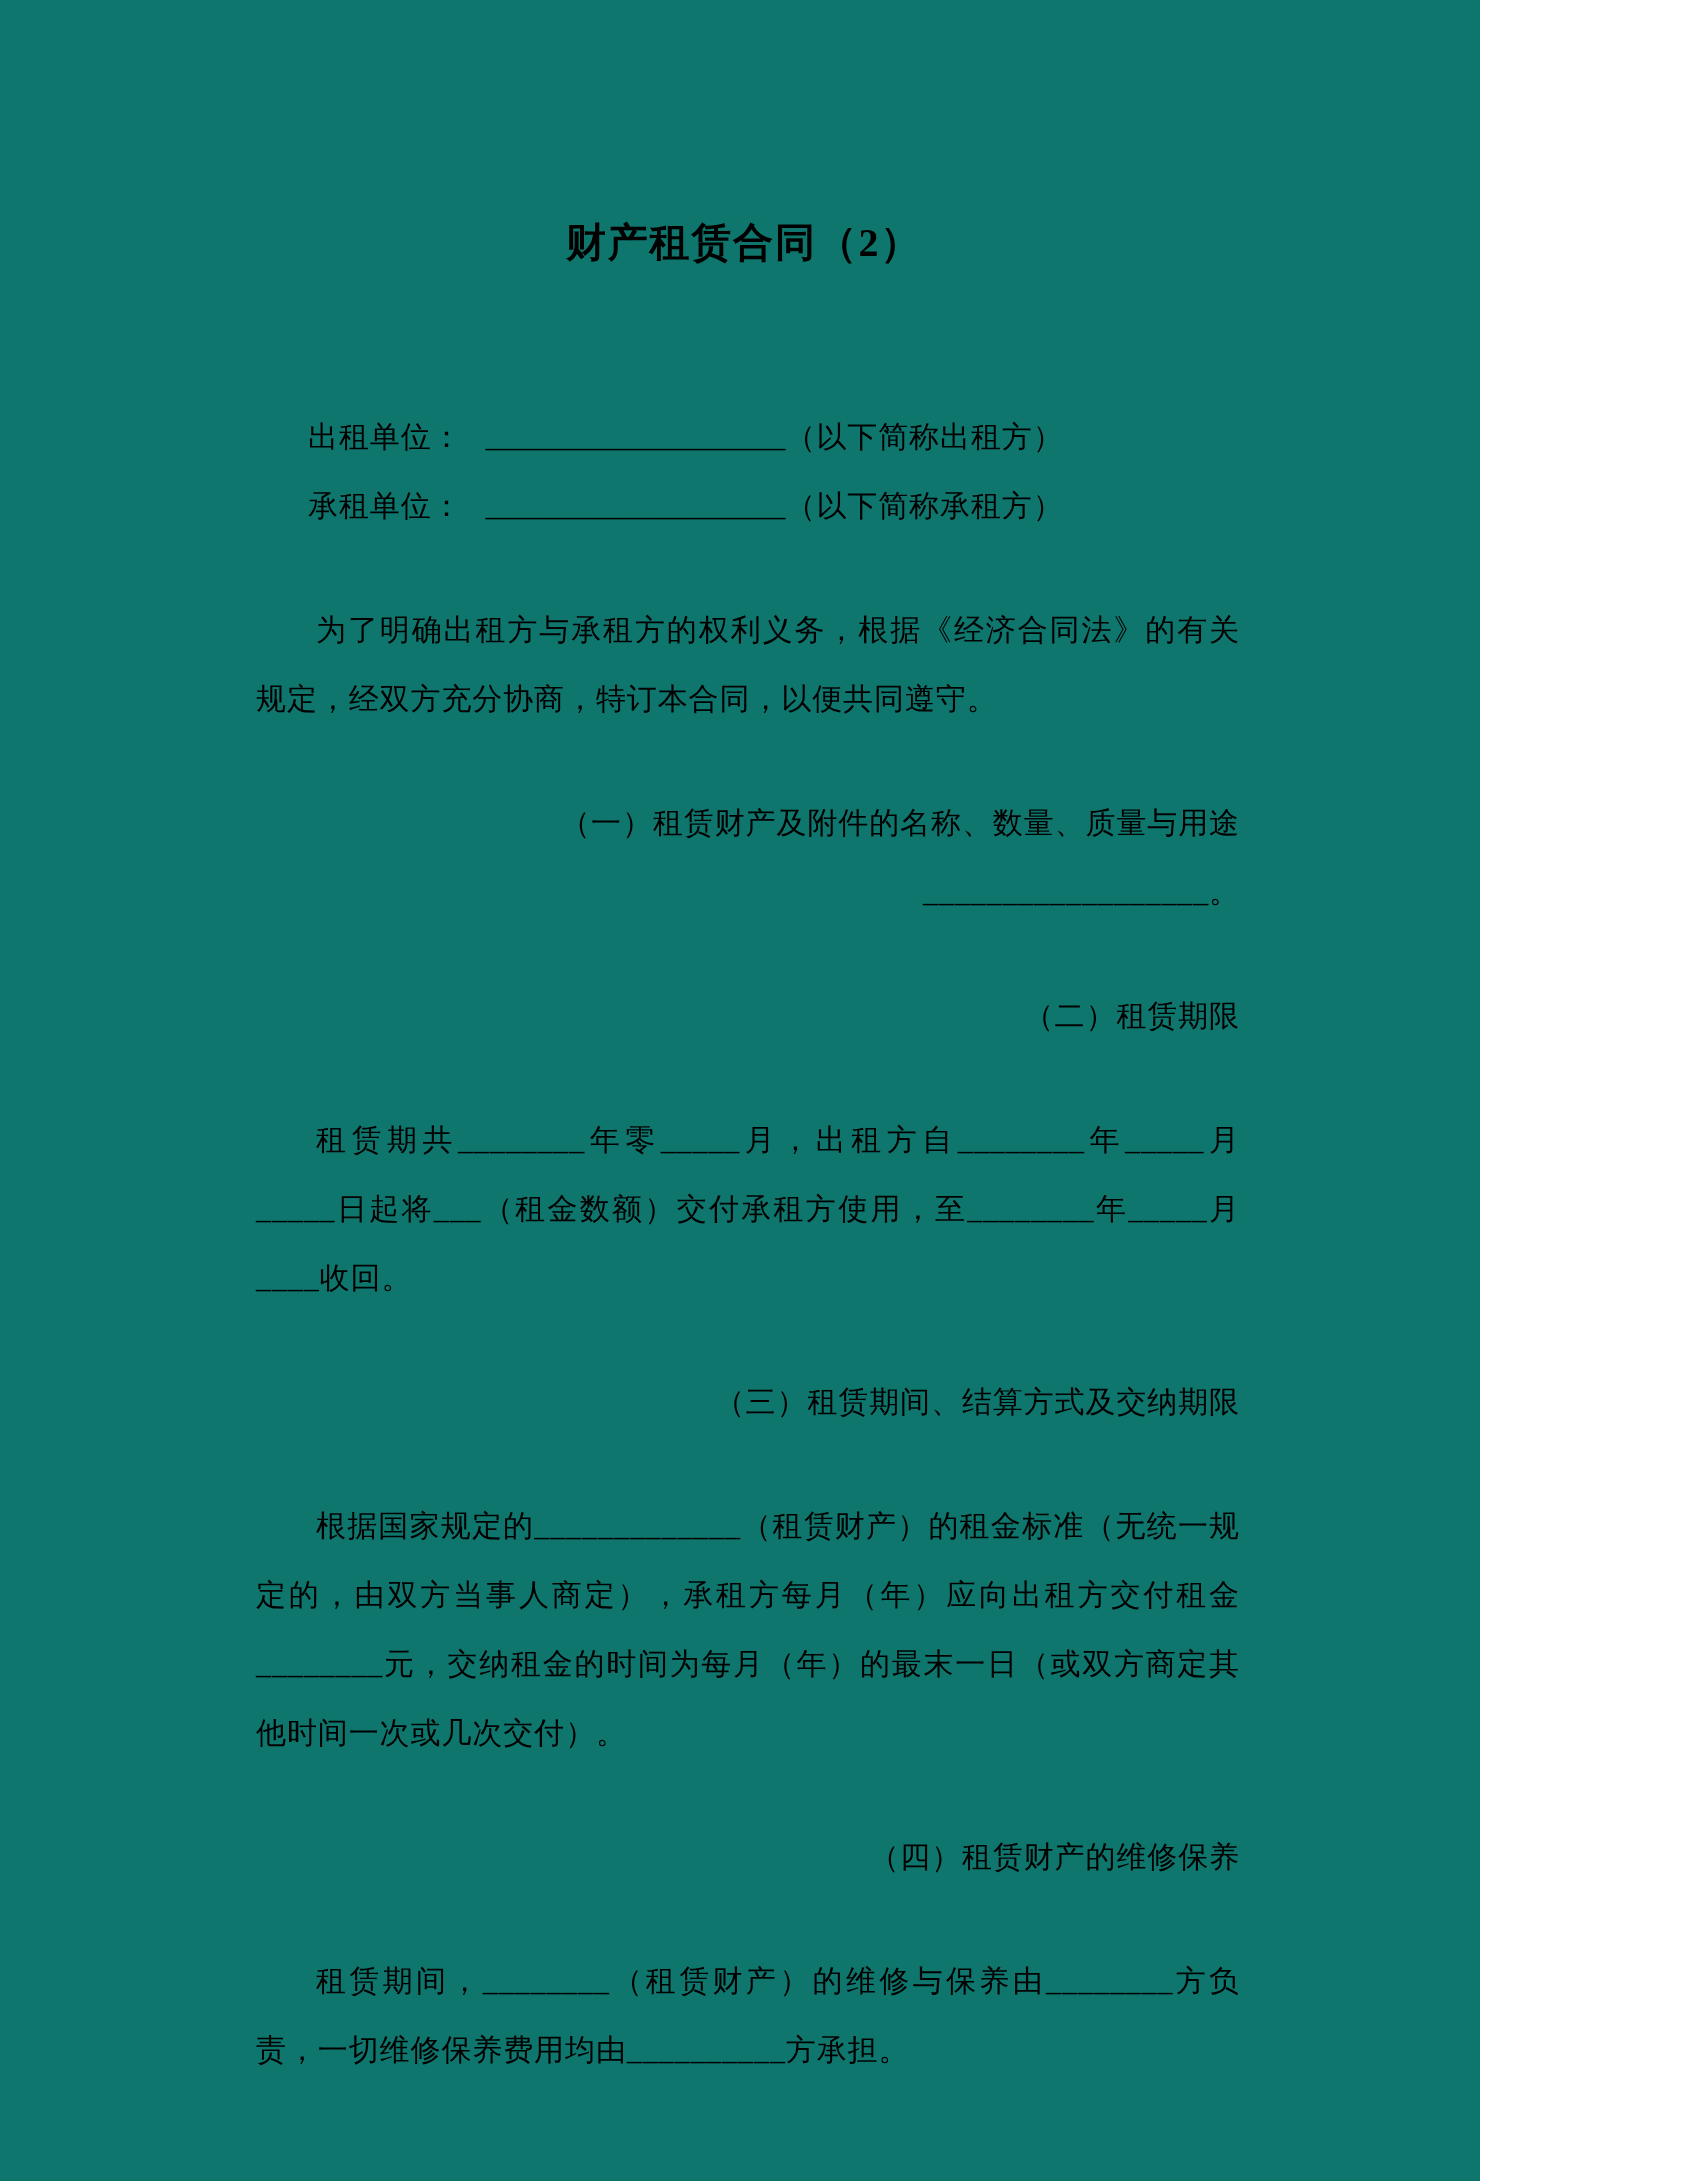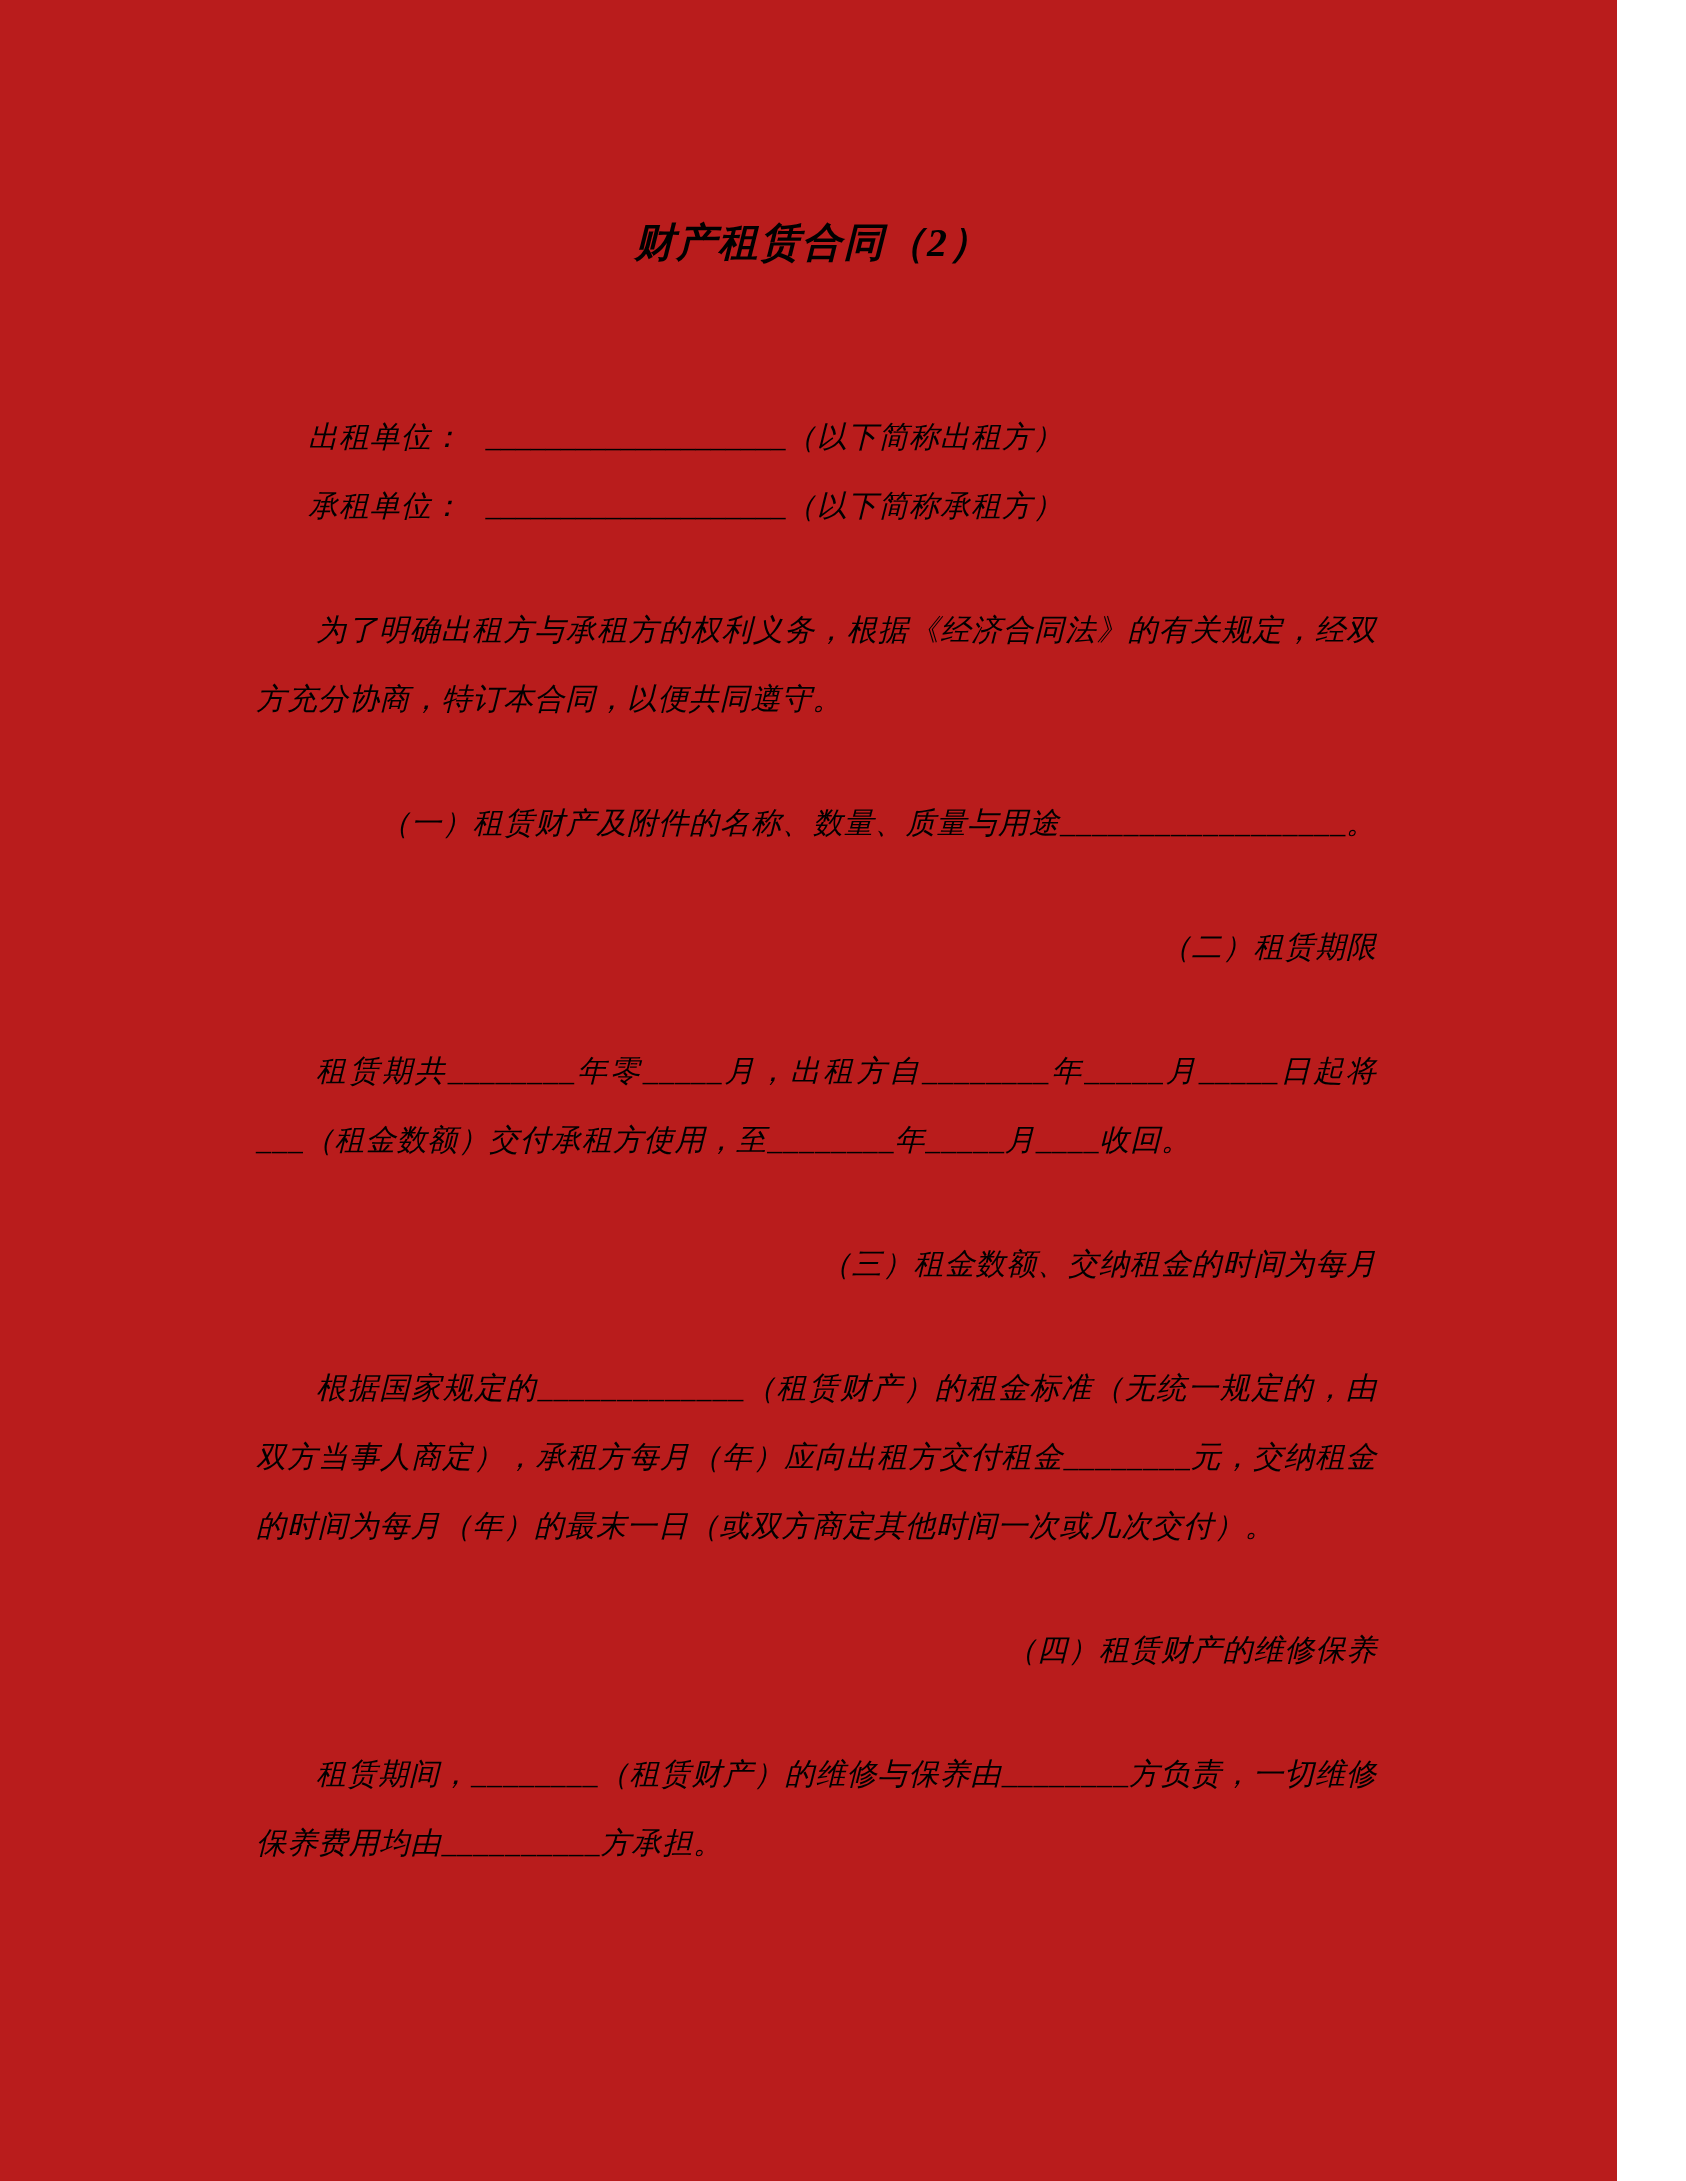--- a/index.html
+++ b/index.html
@@ -8,26 +8,25 @@
     background: #ffffff;
   }
   body {
     width: 1686px;
     height: 2182px;
     color: #000000;
     font-family: "Liberation Serif", "DejaVu Serif", serif;
   }
   .page {
     box-sizing: border-box;
-    width: 1617px;
+    width: 1480px;
     height: 2182px;
     padding: 220px 240px 0 248px;
-    background: #b91c1c;
+    background: #0f766e;
     overflow: hidden;
-    font-style: italic;
   }
   .title {
     margin: 0 0 136px 0;
     font-size: 40px;
     font-weight: bold;
     text-align: center;
     letter-spacing: 1.8px;
     line-height: 1.15;
   }
   .body-text {
@@ -69,21 +68,21 @@
   </div>
 
   <p class="para body-text">为了明确出租方与承租方的权利义务，根据《经济合同法》的有关规定，经双方充分协商，特订本合同，以便共同遵守。</p>
 
   <p class="para body-text heading">（一）租赁财产及附件的名称、数量、质量与用途__________________。</p>
 
   <p class="para body-text heading">（二）租赁期限</p>
 
   <p class="para body-text">租赁期共________年零_____月，出租方自________年_____月_____日起将___（租金数额）交付承租方使用，至________年_____月____收回。</p>
 
-  <p class="para body-text heading">（三）租金数额、交纳租金的时间为每月</p>
+  <p class="para body-text heading">（三）租赁期间、结算方式及交纳期限</p>
 
   <p class="para body-text">根据国家规定的_____________（租赁财产）的租金标准（无统一规定的，由双方当事人商定），承租方每月（年）应向出租方交付租金________元，交纳租金的时间为每月（年）的最末一日（或双方商定其他时间一次或几次交付）。</p>
 
   <p class="para body-text heading">（四）租赁财产的维修保养</p>
 
   <p class="para body-text">租赁期间，________（租赁财产）的维修与保养由________方负责，一切维修保养费用均由__________方承担。</p>
 
 </div>
 
 

